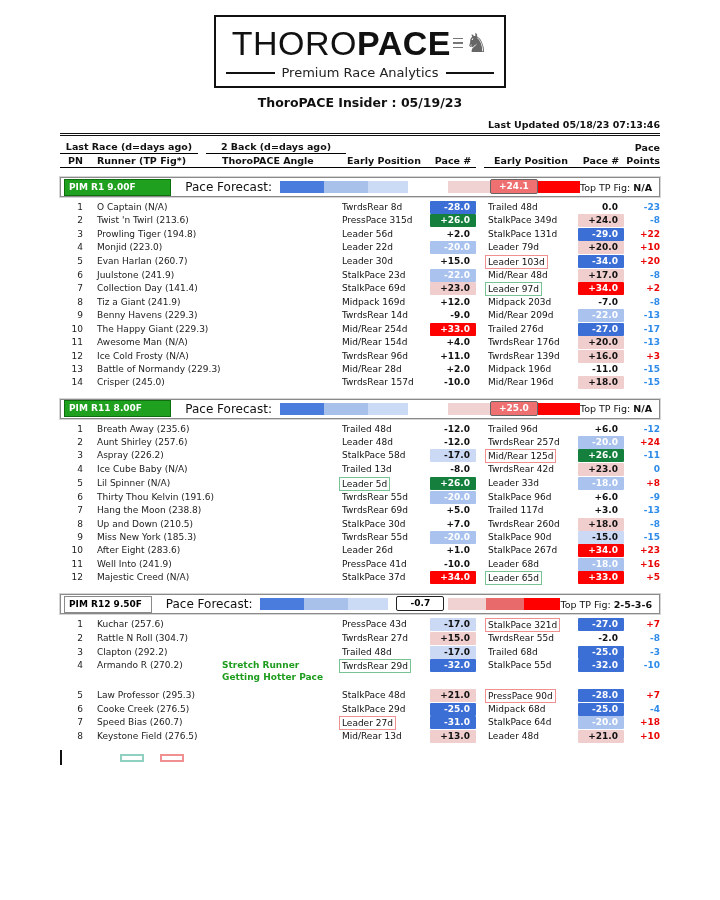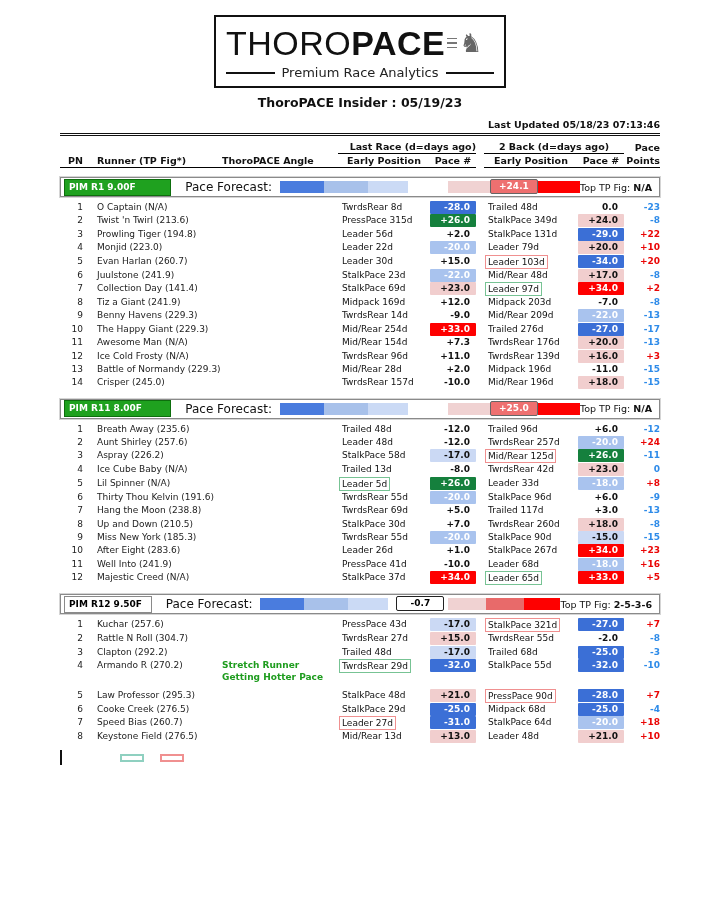--- a/index.html
+++ b/index.html
@@ -4,21 +4,21 @@
 <title>ThoroPACE Insider</title>
 <style>
   * { margin:0; padding:0; box-sizing:border-box; }
   html,body { background:#fff; }
   body { width:720px; height:900px; font-family:"DejaVu Sans", sans-serif; color:#111; position:relative; overflow:hidden; }
   .page { width:720px; padding-top:15px; }
   .content { width:600px; margin-left:60px; }
 
   
   .logo-box { width:292px; margin:0 auto; border:2px solid #111; padding:8px 10px 6px 10px; background:#fff; }
-  .logo-line1 { display:flex; align-items:center; }
+  .logo-line1 { display:flex; align-items:center; justify-content:center; }
   .logo-text { font-family:"Liberation Sans", sans-serif; font-size:34px; letter-spacing:0.5px; color:#111; line-height:36px; white-space:nowrap; }
   .logo-thoro { font-weight:normal; }
   .logo-pace { font-weight:bold; }
   .horse { margin-left:2px; color:#555; display:flex; align-items:center; }
   .speedlines { display:flex; flex-direction:column; gap:3px; margin-right:2px; }
   .speedlines div { width:10px; height:1.5px; background:#777; }
   .horse-glyph { font-size:26px; line-height:26px; color:#666; }
   .tagline-row { display:flex; align-items:center; margin-top:4px; }
   .tagline-row .rule { flex:1; height:2px; background:#111; }
   .tagline { padding:0 7px; font-size:13px; color:#222; white-space:nowrap; }
@@ -33,21 +33,21 @@
   .u { border-bottom:1.5px solid #000; }
   .c-pn { width:28px; text-align:right; padding-right:5px; }
   .c-name { width:132px; padding-left:9px; }
   .c-angle { width:118px; padding-left:2px; }
   .c-lrpos { width:92px; text-align:center; }
   .c-lrpace { width:46px; text-align:center; }
   .c-gap { width:8px; }
   .c-bkpos { width:94px; text-align:center; }
   .c-bkpace { width:46px; text-align:center; }
   .c-pts { width:36px; text-align:right; }
-  .grp-last { width:138px; text-align:right; margin-left:278px; }
+  .grp-last { width:138px; text-align:center; }
   .grp-back { width:140px; text-align:center; margin-left:8px; }
   .grp-pace { width:36px; text-align:right; }
 
   
   .race { margin-top:9px; }
   .race-head { height:20px; border:1px solid #8a8a8a; outline:1px solid #d5d5d5; display:flex; align-items:center; padding:0 3px; background:#fff; }
   .badge { width:118px; font-size:9px; font-weight:bold; padding:2px 4px; line-height:11px; }
   .badge-green { background:#1fa11f; color:#fff; border:1px solid #0d6e0d; }
   .badge-white { background:#fff; color:#000; border:1px solid #8a8a8a; }
   .pf-label { font-size:12px; margin-left:14px; white-space:nowrap; }
@@ -278,21 +278,21 @@
               <div class="d-gap"></div>
               <div class="d-pos2">Trailed 276d</div>
               <div class="d-pace t-b3">-27.0</div>
               <div class="d-pts pts-blue">-17</div>
             </div>
             <div class="rrow">
               <div class="d-pn">11</div>
               <div class="d-name">Awesome Man (N/A)</div>
               <div class="d-angle"></div>
               <div class="d-pos">Mid/Rear 154d</div>
-              <div class="d-pace t-n">+7.3</div>
+              <div class="d-pace t-n">+4.0</div>
               <div class="d-gap"></div>
               <div class="d-pos2">TwrdsRear 176d</div>
               <div class="d-pace t-r1">+20.0</div>
               <div class="d-pts pts-blue">-13</div>
             </div>
             <div class="rrow">
               <div class="d-pn">12</div>
               <div class="d-name">Ice Cold Frosty (N/A)</div>
               <div class="d-angle"></div>
               <div class="d-pos">TwrdsRear 96d</div>

